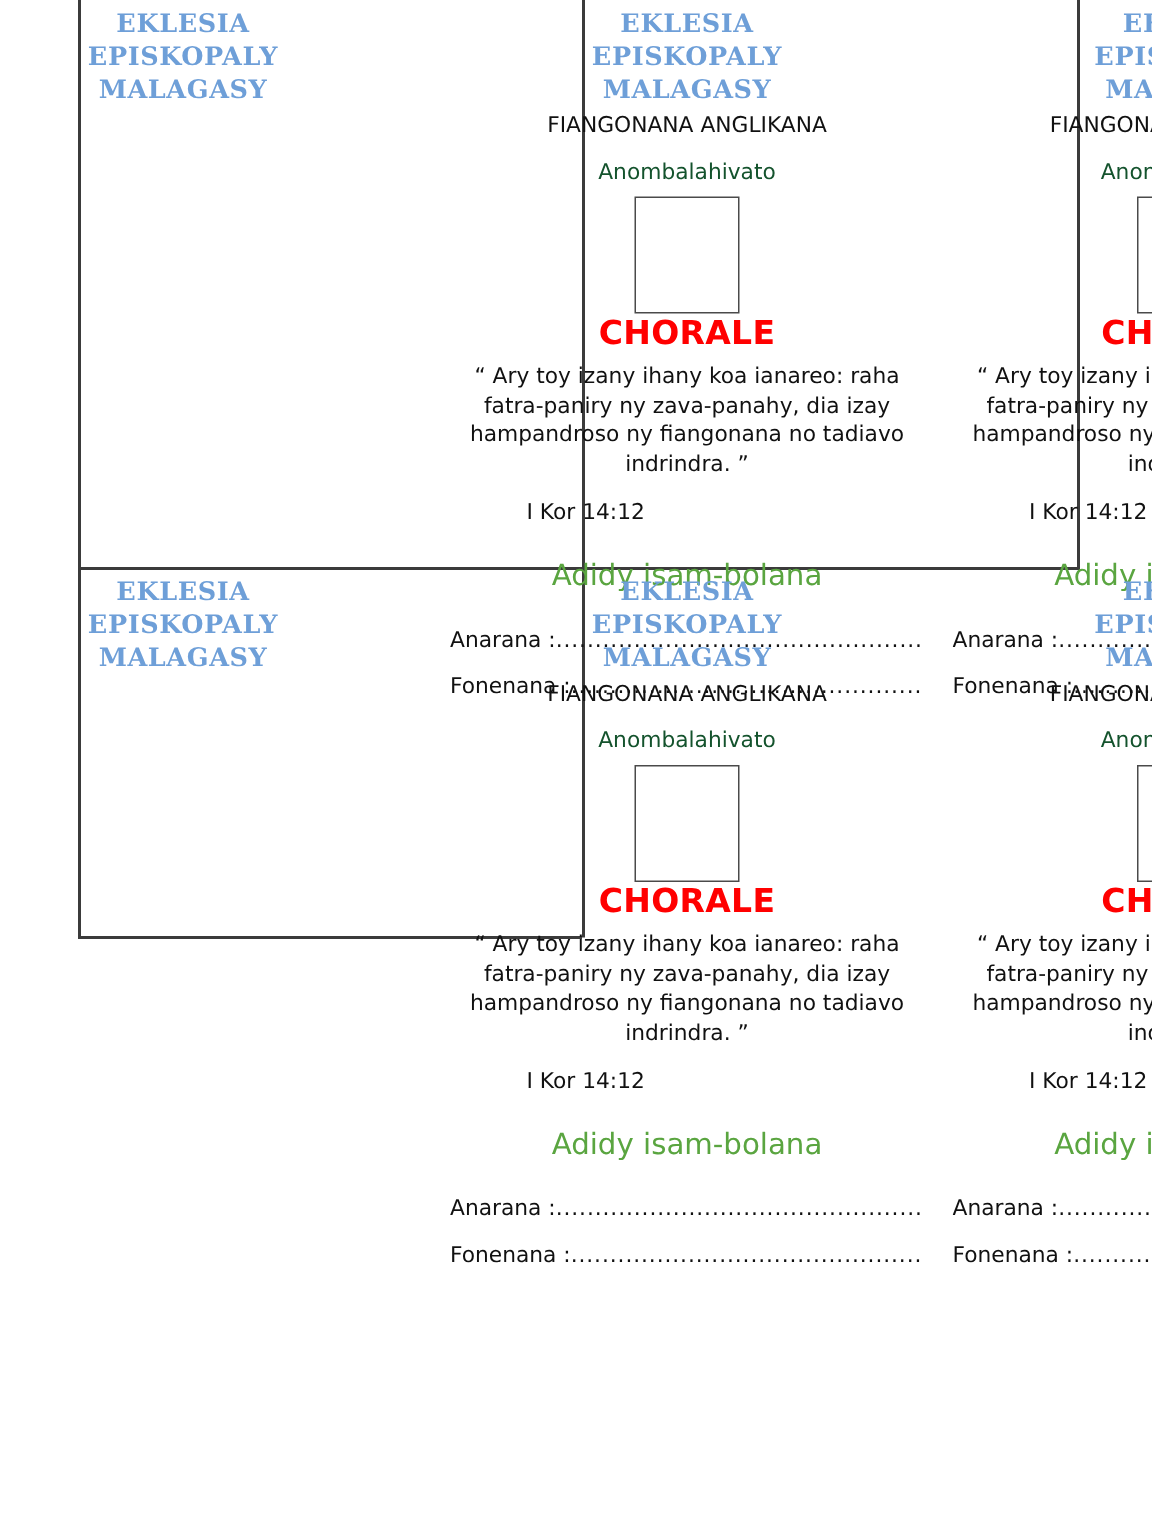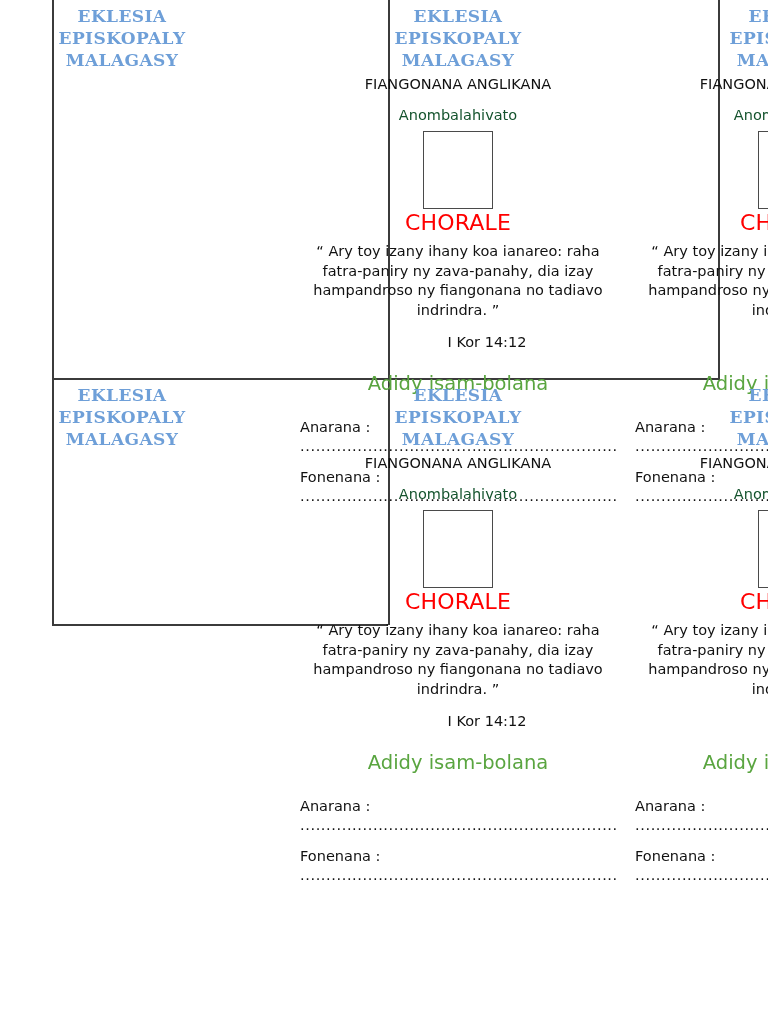--- a/index.html
+++ b/index.html
@@ -65,35 +65,36 @@
     margin: 7px auto 0 auto;
     background: transparent;
   }
 
   .chorale {
     font-size: 22px;
     line-height: 24px;
     color: #ff0000;
     margin: 2px 0 0 0;
     letter-spacing: 0.2px;
+    font-weight: bold;
   }
 
   .verse {
     font-size: 14.5px;
     line-height: 19.5px;
     color: #111111;
     margin: 7px auto 0 auto;
     width: 312px;
   }
   .verse-ref {
     font-size: 14.5px;
     line-height: 19px;
     color: #111111;
     margin: 13px 0 0 0;
-    text-align: center;
+    text-align: left;
     padding-left: 58px;
   }
 
   .adidy {
     font-size: 19.5px;
     line-height: 24px;
     color: #5aa540;
     margin: 20px 0 0 0;
   }
 
@@ -104,21 +105,20 @@
   }
   .field-row {
     display: flex;
     align-items: baseline;
     font-size: 14.5px;
     line-height: 19px;
     color: #111111;
     margin-bottom: 12px;
     white-space: nowrap;
     overflow: hidden;
-    flex-direction: column;
   }
   .field-label { flex: 0 0 auto; }
   .field-dots {
     flex: 1 1 auto;
     overflow: hidden;
     letter-spacing: 0.6px;
     font-size: 14.5px;
   }
 </style>
 </head>

